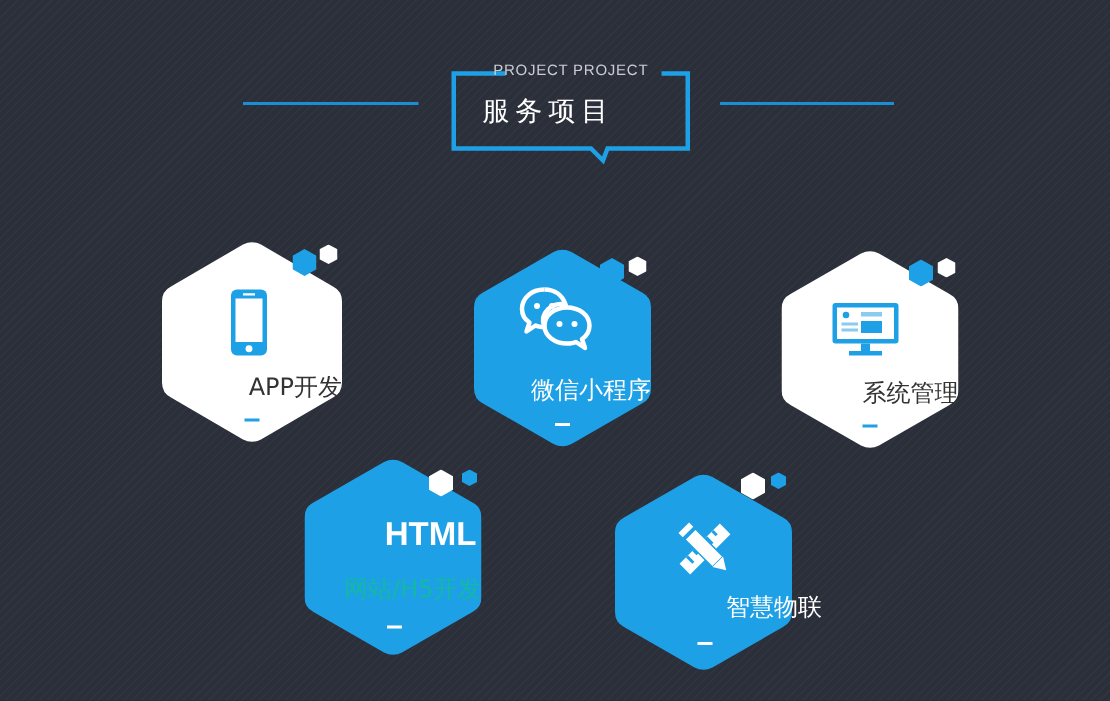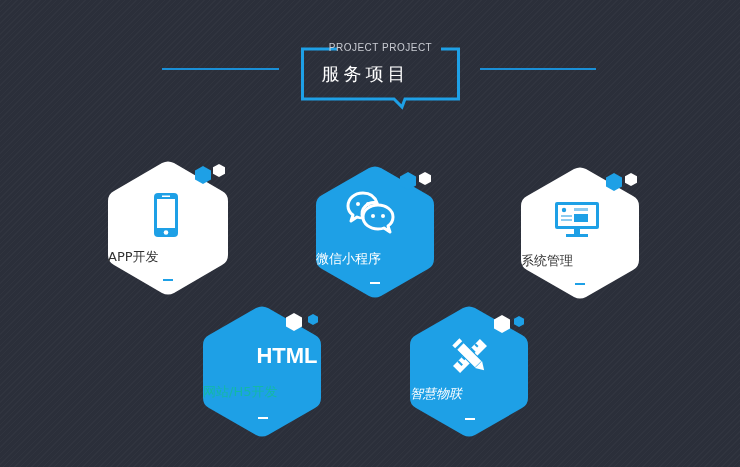--- a/index.html
+++ b/index.html
@@ -11,21 +11,21 @@
     }
     .line { position: absolute; height: 2px; background: #1a8fd6; top: 68px; }
     .title-box { position: absolute; left: 301px; top: 48px; width: 159px; height: 52px; }
     .title-box svg { position: absolute; left: 0; top: 0; overflow: visible; }
     .title-en { position: absolute; left: 0; width: 159px; top: -6px; text-align: center; color: #c9ccd3; font-size: 10px; letter-spacing: 0.5px; }
     .title-en span { background: transparent; padding: 0 4px; }
     .title-cn { position: absolute; left: 0; width: 129px; top: 14px; text-align: center; color: #ffffff; font-size: 18px; letter-spacing: 4px; font-family: "DejaVu Sans", sans-serif; }
     .hex { position: absolute; }
     .hex svg.shape { position: absolute; left: 0; top: 0; }
     .hex .icon { position: absolute; }
-    .hex .label { position: absolute; left: 0; width: 100%; text-align: left; font-size: 13px; font-family: "DejaVu Sans", sans-serif; }
+    .hex .label { position: absolute; left: 0; width: 100%; text-align: right; font-size: 16px; font-family: "DejaVu Sans", sans-serif; }
     .hex .dash { position: absolute; height: 2px; width: 10px; }
     .hex .big { position: absolute; left: 0; width: 100%; text-align: center; font-size: 22px; font-weight: bold; color: #fff; }
     .deco { position: absolute; }
   </style>
 </head>
 <body>
 
 <div class="line" style="left:162px; width:117px;"></div>
 <div class="line" style="left:480px; width:116px;"></div>
 
@@ -129,21 +129,21 @@
   <svg width="16" height="18" viewBox="0 0 16 18">
       <polygon points="8,0 16,4.5 16,13.5 8,18 0,13.5 0,4.5" fill="#ffffff"></polygon>
     </svg>
 </div>
 <div class="deco" style="left:308px; top:311px;">
   <svg width="10" height="11" viewBox="0 0 10 11">
       <polygon points="5,0 10,2.7 10,8.3 5,11 0,8.3 0,2.7" fill="#1ea0e6"></polygon>
     </svg>
 </div>
 
-<div class="hex" style="left:410px; top:305px; width:138px; height:133px;font-style:italic;">
+<div class="hex" style="left:410px; top:315px; width:138px; height:133px;">
   <svg class="shape" width="118" height="133" viewBox="0 0 118 133">
     <path d="M53,3 Q59,0 65,3 L112,30 Q118,33 118,40 L118,93 Q118,100 112,103 L65,130 Q59,133 53,130 L6,103 Q0,100 0,93 L0,40 Q0,33 6,30 Z" fill="#1ea0e6"></path>
   </svg>
   <svg class="icon" style="left:40px; top:31px;" width="40" height="40" viewBox="0 0 40 40">
     <g transform="rotate(45 20 20)">
       <rect x="15" y="1" width="10" height="38" fill="#ffffff"></rect>
       <rect x="15" y="7" width="4" height="2" fill="#1ea0e6"></rect>
       <rect x="15" y="13" width="6" height="2" fill="#1ea0e6"></rect>
       <rect x="15" y="25" width="4" height="2" fill="#1ea0e6"></rect>
       <rect x="15" y="31" width="6" height="2" fill="#1ea0e6"></rect>

